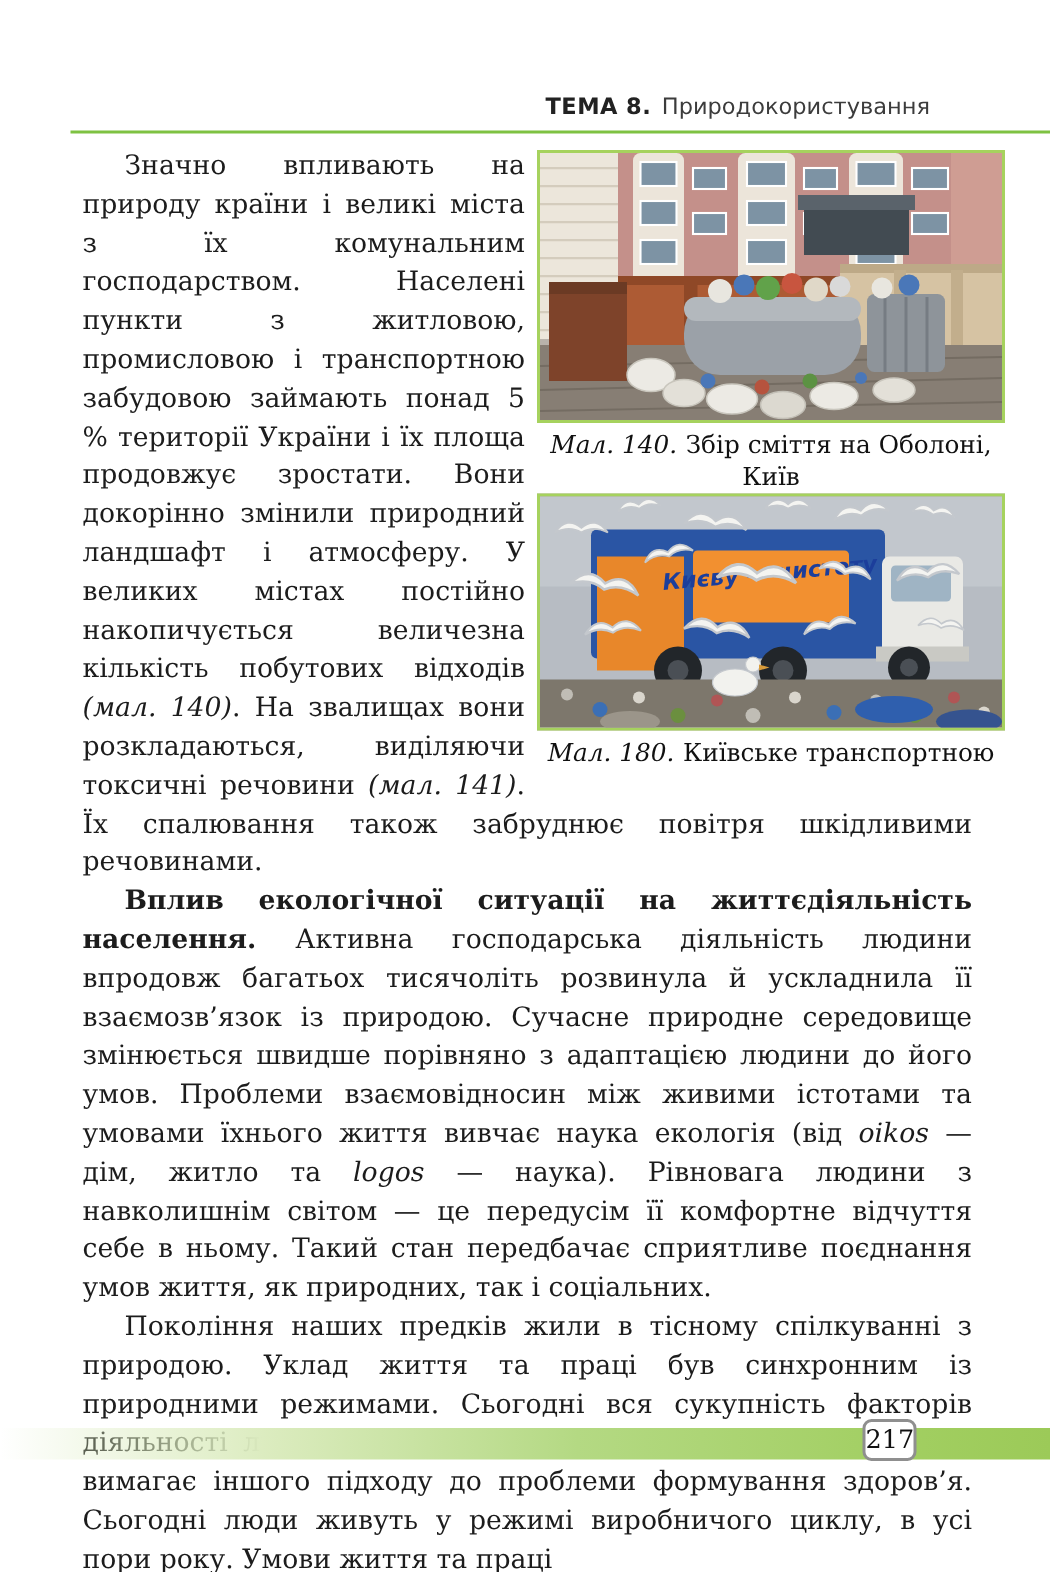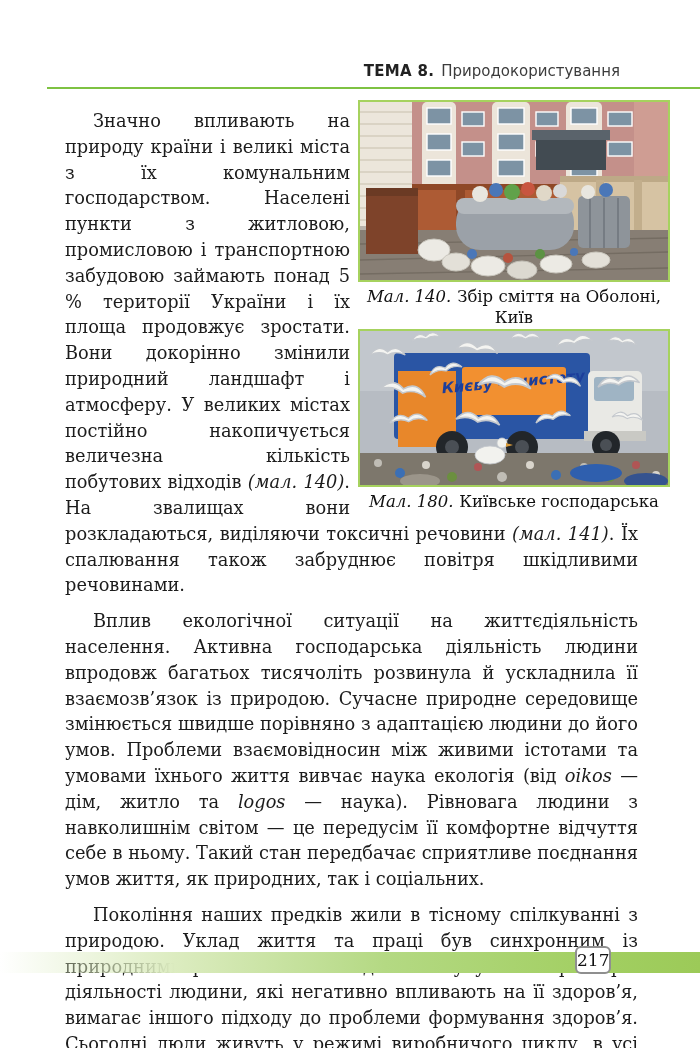--- a/index.html
+++ b/index.html
@@ -15,23 +15,23 @@
   }
   .header .tema{font-weight:bold;color:#222;margin-right:7px;letter-spacing:.3px;}
   .header-rule{
     position:absolute;top:87px;left:47px;right:0;height:2px;background:#7ec242;
   }
   
   .text-area{
     position:absolute;top:98px;left:55px;width:593px;
     font-size:17.8px;line-height:25.8px;text-align:justify;
   }
-  .text-area p{margin:10px;text-indent:28px;}
+  .text-area p{margin:0;text-indent:28px;}
   .st-i{font-style:italic;}
-  .st-b{font-weight:normal;}
+  .st-b{font-weight:bold;}
   
   .figures{
     float:right;width:312px;margin:2px -22px 4px 8px;
   }
   .figures figure{margin:0;}
   .photo{
     display:block;width:308px;border:2px solid #a6d25e;background:#b9b3ab;
   }
   figcaption{
     margin:4px 0 1px;font-size:16.5px;line-height:21px;text-align:center;
@@ -225,21 +225,21 @@
             <use href="#gull" transform="translate(30,92) scale(1.7) rotate(-4)"></use>
             <use href="#gull" transform="translate(96,88) scale(2.0) rotate(8)"></use>
             <use href="#gull" transform="translate(176,92) scale(1.6) rotate(-12)"></use>
             <use href="#gull" transform="translate(252,86) scale(1.4) rotate(6)"></use>
             <ellipse cx="130" cy="124" rx="15" ry="9" fill="#f2f2ee" stroke="#c4c8cd"></ellipse>
             <circle cx="142" cy="112" r="5" fill="#f2f2ee" stroke="#c4c8cd"></circle>
             <path d="M146 112 L153 114 L146 116 Z" fill="#d79a3a" stroke="none"></path>
           </g>
         </svg>
         <figcaption>
-          <span class="cap-label">Мал. 180.</span><span>Київське господарська</span>
+          <span class="cap-label">Мал. 180.</span><span>Київське транспортною</span>
         </figcaption>
       </figure>
 
     </div>
 
     <p><span>Значно впливають на природу країни і великі міста з їх комунальним господарством. Населені пункти з житловою, промисловою і транспортною забудовою займають понад 5 % території України і їх площа продовжує зростати. Вони докорінно змінили природний ландшафт і атмосферу. У великих містах постійно накопичується величезна кількість побутових відходів </span><span class="st-i">(мал. 140)</span><span>. На звалищах вони розкладаються, виділяючи токсичні речовини </span><span class="st-i">(мал. 141)</span><span>. Їх спалювання також забруднює повітря шкідливими речовинами.</span></p>
     <p><span class="st-b">Вплив екологічної ситуації на життєдіяльність населення. </span><span>Активна господарська діяльність людини впродовж багатьох тисячоліть розвинула й ускладнила її взаємозв’язок із природою. Сучасне природне середовище змінюється швидше порівняно з адаптацією людини до його умов. Проблеми взаємовідносин між живими істотами та умовами їхнього життя вивчає наука екологія (від </span><span class="st-i">oikos</span><span> — дім, житло та </span><span class="st-i">logos</span><span> — наука). Рівновага людини з навколишнім світом — це передусім її комфортне відчуття себе в ньому. Такий стан передбачає сприятливе поєднання умов життя, як природних, так і соціальних.</span></p>
     <p><span>Покоління наших предків жили в тісному спілкуванні з природою. Уклад життя та праці був синхронним із природними режимами. Сьогодні вся сукупність факторів діяльності людини, які негативно впливають на її здоров’я, вимагає іншого підходу до проблеми формування здоров’я. Сьогодні люди живуть у режимі виробничого циклу, в усі пори року. Умови життя та праці</span></p>
   </div>
 

